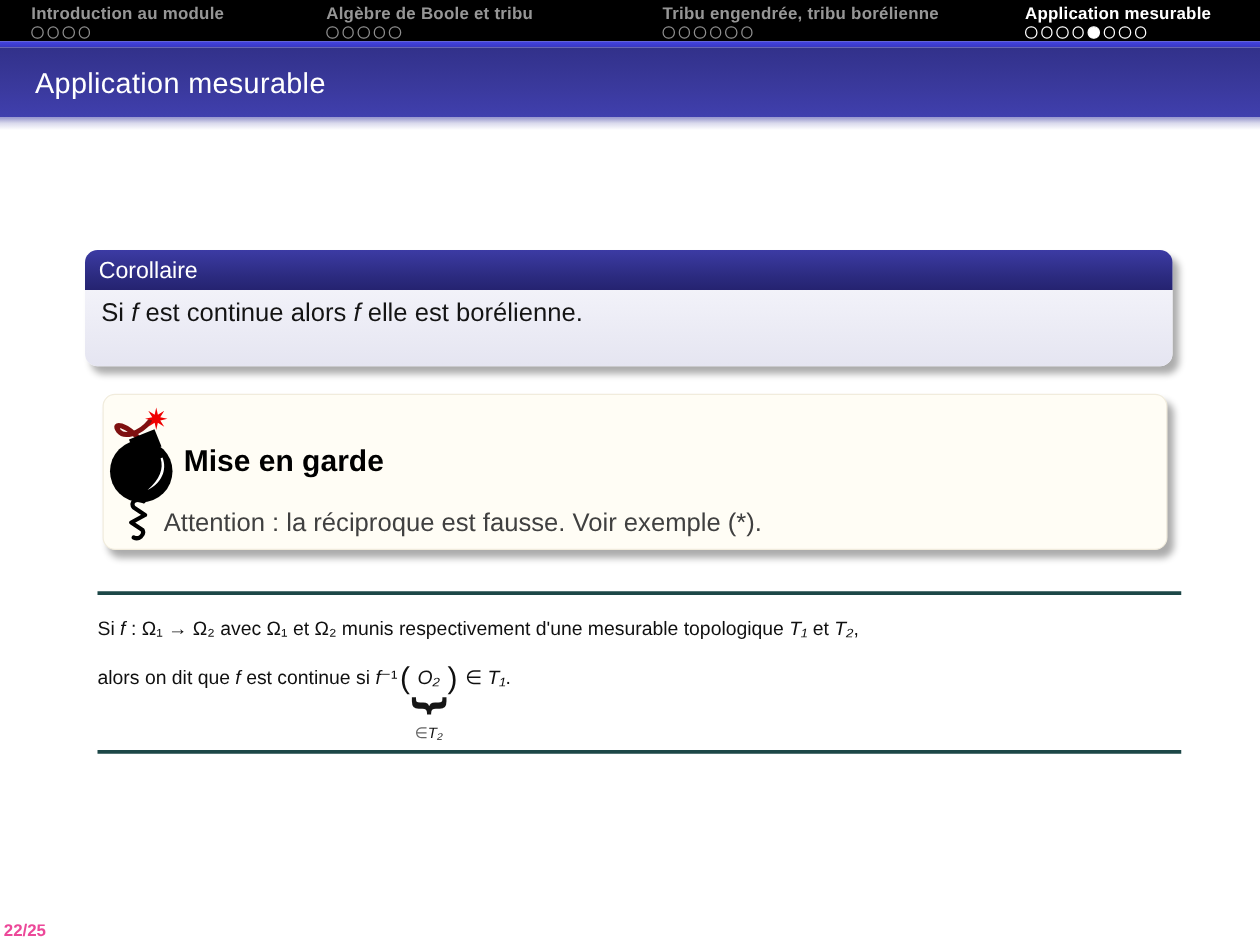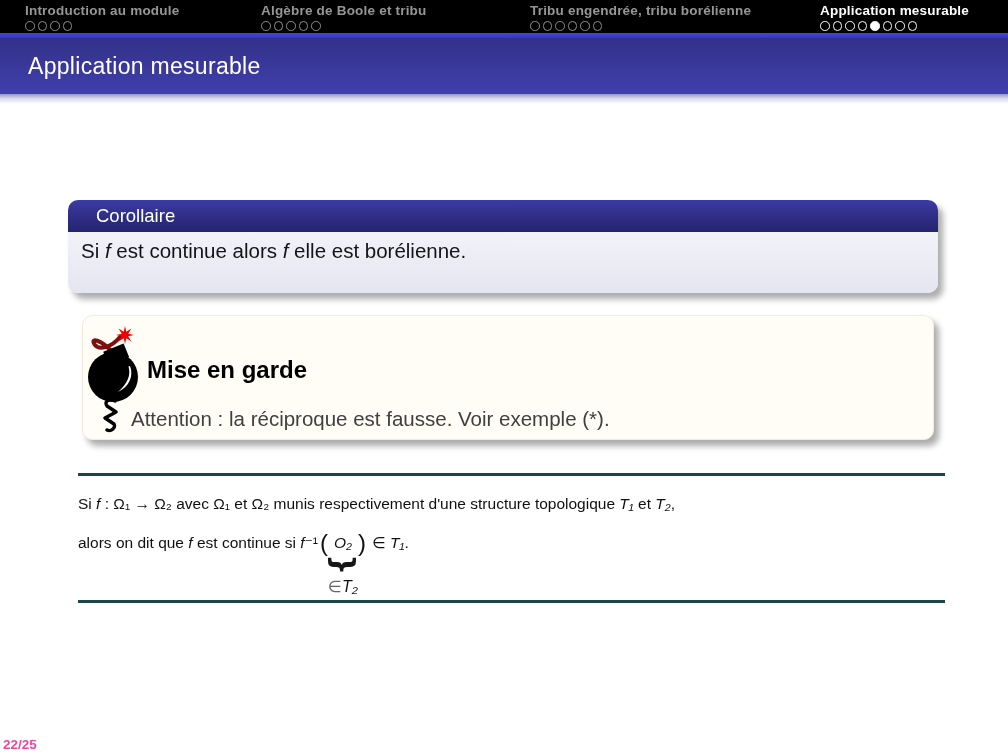--- a/index.html
+++ b/index.html
@@ -25,21 +25,21 @@
     background:linear-gradient(180deg,#4444e2 0%,#3736c0 100%);}
   .frametitle{position:absolute;top:38px;left:0;width:1008px;height:56px;
     background:linear-gradient(180deg,#32318a 0%,#3a399c 55%,#403fae 100%);
     display:flex;align-items:center;padding-left:28px;box-sizing:border-box;}
   .frametitle-text{color:#ffffff;font-size:23px;letter-spacing:.3px;}
   .frametitle-shadow{position:absolute;top:94px;left:0;width:1008px;height:10px;
     background:linear-gradient(180deg,#9897cd 0%,#d9d9ec 45%,#ffffff 100%);}
   
   .corollary{position:absolute;left:68px;top:200px;width:870px;border-radius:10px;
     box-shadow:5px 6px 6px rgba(0,0,0,.33);}
-  .corollary-title{height:32px;line-height:32px;padding-left:28px;color:#fff;font-size:18.5px;
+  .corollary-title{height:32px;line-height:32px;padding-left:11px;color:#fff;font-size:18.5px;
     background:linear-gradient(180deg,#3c3ba4 0%,#2c2b80 65%,#252370 100%);
     border-radius:10px 10px 0 0;}
   .corollary-body{min-height:28px;padding:7px 13px 26px;font-size:20.5px;color:#141414;
     background:linear-gradient(180deg,#f2f2f9 0%,#e5e5f1 100%);
     border-radius:0 0 10px 10px;}
   
   .warning{position:absolute;left:82px;top:315px;width:852px;height:125px;background:#fffdf5;
     border-radius:10px;box-shadow:5px 6px 6px rgba(0,0,0,.33);border:1px solid #f1ecdd;box-sizing:border-box;}
   .bomb{position:absolute;left:4px;top:5px;}
   .warning-title{position:absolute;left:64px;top:40px;font-size:24px;font-weight:bold;color:#000;white-space:nowrap;}
@@ -49,21 +49,21 @@
   .footnote{position:absolute;left:78px;top:473px;width:867px;}
   .rule{height:2.5px;background:#1d4747;border:none;margin:0;}
   .rule-bottom{position:absolute;top:127px;left:0;width:867px;}
   .footnote-text{margin:16px 0 0;font-size:15.5px;line-height:23px;color:#101010;white-space:nowrap;}
   .mit{font-style:italic;}
   .paren{font-size:24px;vertical-align:-3px;padding:0 2px;font-weight:300;}
   .ub-wrap{position:relative;display:inline-block;margin:0 4px;}
   .ub-brace{position:absolute;left:50%;top:16px;width:16px;height:30px;margin-left:-8px;
     transform:rotate(90deg);font-size:30px;line-height:30px;text-align:center;color:#161616;
     font-family:"DejaVu Sans",sans-serif;font-weight:bold;pointer-events:none;}
-  .ub-label{position:absolute;left:50%;top:44px;transform:translateX(-50%);font-size:16px;
+  .ub-label{position:absolute;left:50%;top:44px;transform:translateX(-50%);font-size:12px;
     white-space:nowrap;color:#111;}
   .ub-label .elem{color:#666;}
   
   .pagenum{position:absolute;left:3px;bottom:4px;font-size:13.5px;font-weight:bold;color:#ec4899;}
 </style>
 </head>
 <body>
 
 <div class="slide">
 
@@ -138,20 +138,20 @@
     <span class="squiggle">
       <svg width="22" height="38" viewBox="0 0 22 38">
         <path d="M16 4 C9 1 5 5 8 9 L17 15 L6 21 L15 27 C17 31 12 35 8 33" stroke="#000" stroke-width="3.4" fill="none" stroke-linecap="round" stroke-linejoin="round"></path>
       </svg>
     </span>
     <div class="warning-text">Attention : la réciproque est fausse. Voir exemple (*).</div>
   </section>
 
   <section class="footnote">
     <hr class="rule">
-    <p class="footnote-text"><span>Si </span><span class="mit">f</span><span> : Ω₁ → Ω₂ avec Ω₁ et Ω₂ munis respectivement d'une structure topologique </span><span class="mit">T₁</span><span> et </span><span class="mit">T₂</span><span>,</span></p>
+    <p class="footnote-text"><span>Si </span><span class="mit">f</span><span> : Ω₁ → Ω₂ avec Ω₁ et Ω₂ munis respectivement d'une mesurable topologique </span><span class="mit">T₁</span><span> et </span><span class="mit">T₂</span><span>,</span></p>
     <p class="footnote-text"><span>alors on dit que </span><span class="mit">f</span><span> est continue si </span><span class="mit">f</span><span>⁻¹</span><span class="paren">(</span><span class="ub-wrap"><span class="mit">O₂</span><span class="ub-brace">}</span><span class="ub-label"><span class="elem">∈</span><span class="mit">T₂</span></span></span><span class="paren">)</span><span> ∈ </span><span class="mit">T₁</span><span>.</span></p>
     <hr class="rule rule-bottom">
   </section>
 
   <div class="pagenum">22/25</div>
 
 </div>
 
 </body></html>

